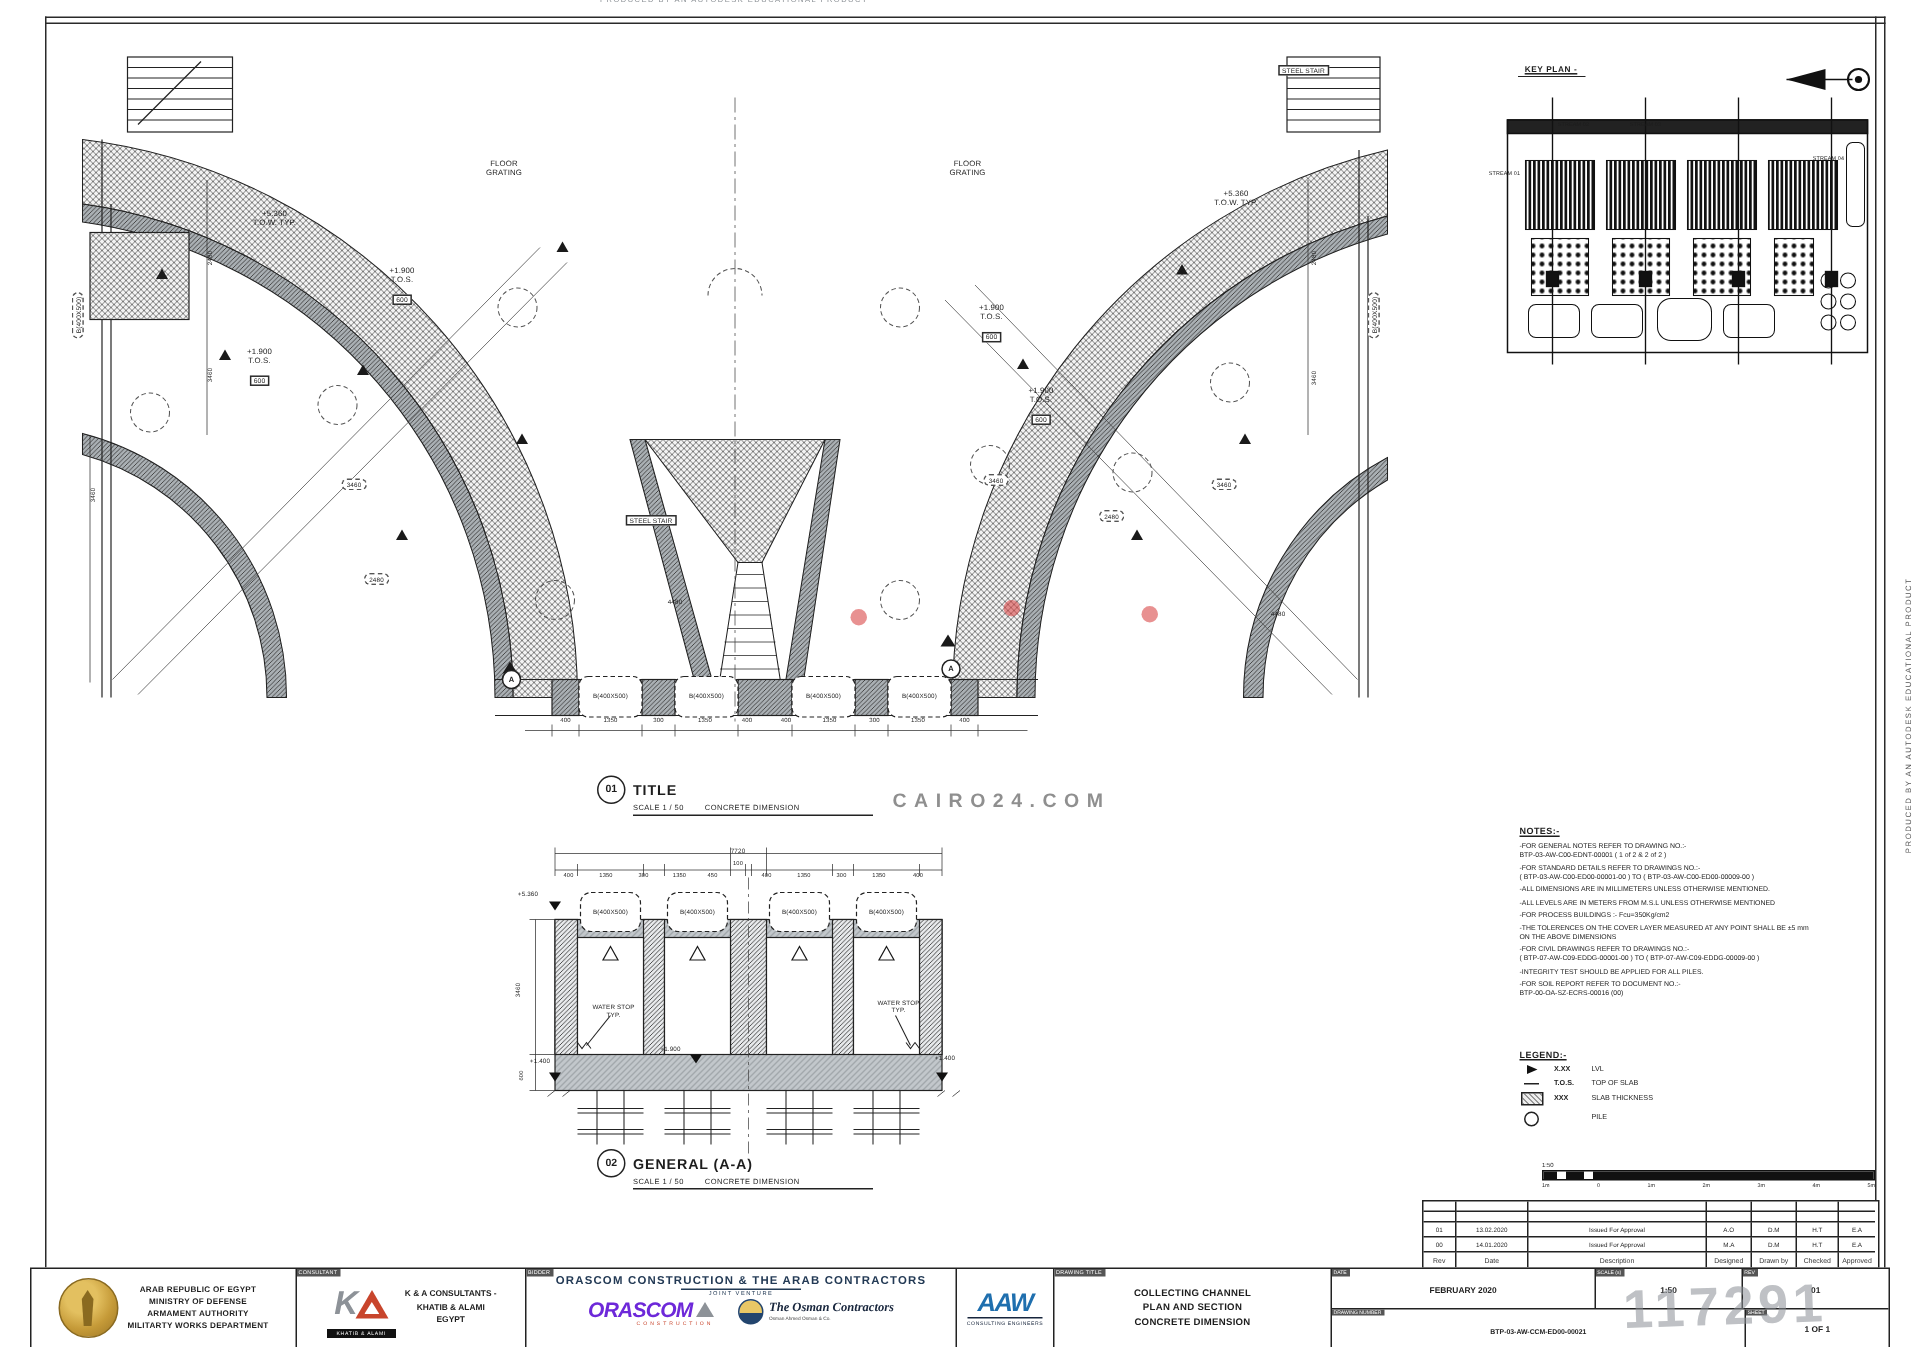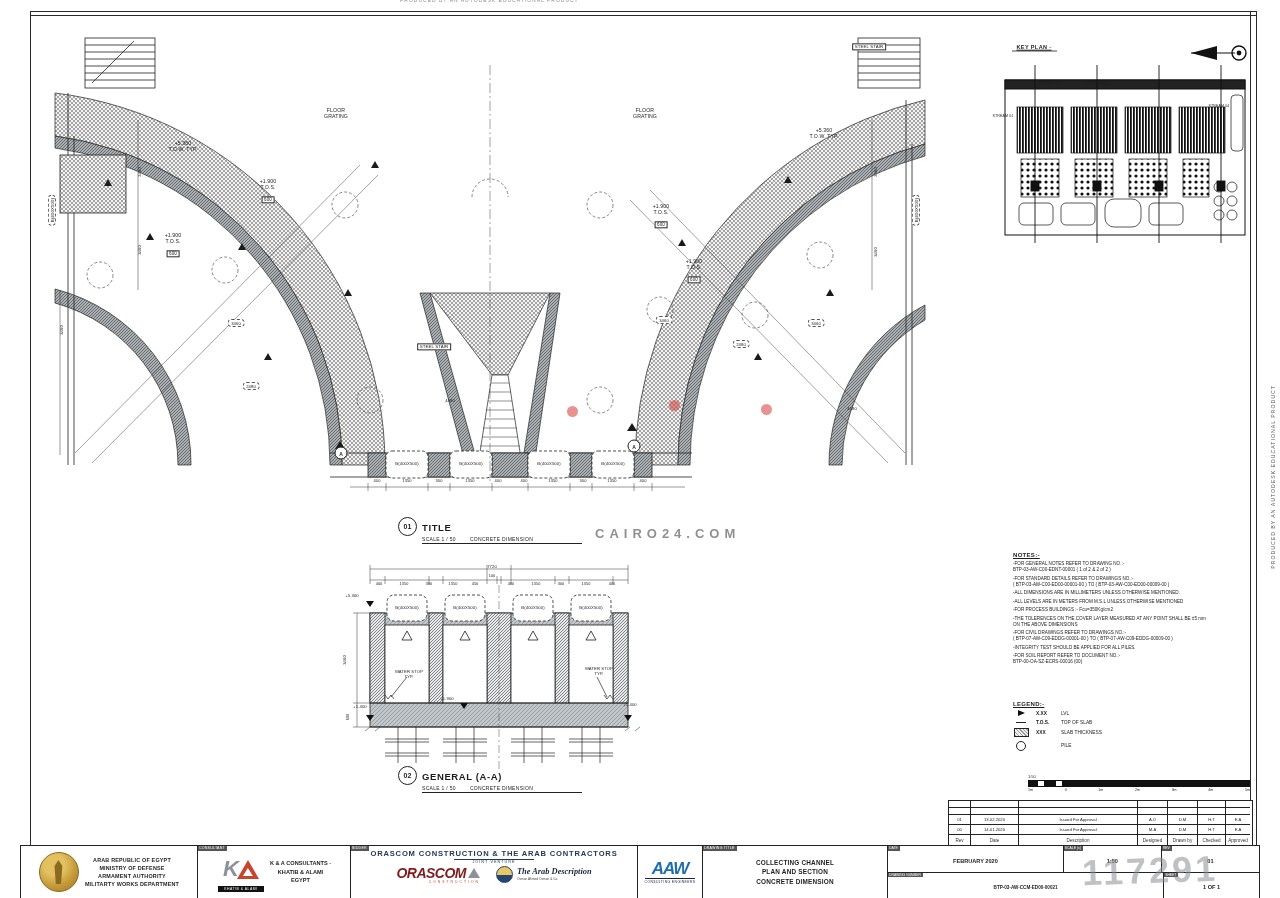--- a/index.html
+++ b/index.html
@@ -69,21 +69,21 @@
     border-right:11px solid transparent;border-bottom:19px solid #c8452c;}
   .ka-a:after{content:"";position:absolute;left:-5px;top:8px;width:10px;height:8px;background:#fff;
     clip-path:polygon(50% 0,100% 100%,0 100%);}
   .ka-band{width:46px;background:#111;color:#fff;font-size:3.4px;text-align:center;letter-spacing:.5px;padding:1px 0;}
   .cons-lines{font-size:5.6px;font-weight:bold;text-align:center;line-height:1.5;}
   .bidder{width:286px;flex-direction:column;justify-content:flex-start;padding-top:3px;}
   .jv-title{font-size:7.6px;font-weight:bold;color:#233a55;letter-spacing:.8px;white-space:nowrap;}
   .jv-sub{font-size:3.8px;letter-spacing:1px;color:#233a55;border-top:.6px solid #233a55;padding:0 18px;margin-top:.5px;}
   .jv-logos{display:flex;align-items:center;gap:16px;margin-top:2px;}
   .orascom-w{display:flex;flex-direction:column;align-items:flex-start;line-height:1;}
-  .orascom-main{font-size:14px;font-weight:bold;font-style:italic;color:#7f1d1d;letter-spacing:-.5px;display:flex;align-items:center;}
+  .orascom-main{font-size:14px;font-weight:bold;font-style:italic;color:#6d28d9;letter-spacing:-.5px;display:flex;align-items:center;}
   .orascom-pyr{width:0;height:0;border-left:6px solid transparent;border-right:6px solid transparent;
     border-bottom:10px solid #8d9298;margin-left:2px;}
   .orascom-sub{font-size:3.4px;color:#c8452c;letter-spacing:2px;margin-top:1px;align-self:flex-end;}
   .arabc{display:flex;align-items:center;gap:4px;}
   .arabc-disc{width:15px;height:15px;border-radius:50%;border:1px solid #23456e;
     background:linear-gradient(180deg,#e8c766 0 55%,#23456e 55% 100%);}
   .arabc-txt{display:flex;flex-direction:column;line-height:1;}
   .arabc-name{font-family:"Liberation Serif",serif;font-style:italic;font-weight:bold;font-size:8.4px;color:#17253c;}
   .arabc-sub{font-size:3.2px;color:#444;margin-top:1px;}
   .aaw{width:64px;flex-direction:column;gap:1px;}
@@ -688,21 +688,21 @@
       <div class="orascom-w">
         <span class="orascom-main">
             <span>ORASCOM</span>
             <span class="orascom-pyr"></span>
           </span>
         <span class="orascom-sub">CONSTRUCTION</span>
       </div>
       <div class="arabc">
         <span class="arabc-disc"></span>
         <span class="arabc-txt">
-          <span class="arabc-name">The Arab Description</span>
+          <span class="arabc-name">The Osman Contractors</span>
           <span class="arabc-sub">Osman Ahmed Osman &amp; Co.</span>
         </span>
       </div>
     </div>
   </div>
   <div class="cell aaw">
     <div class="aaw-main">AAW</div>
     <div class="aaw-sub">CONSULTING ENGINEERS</div>
   </div>
   <div class="cell drawing">

